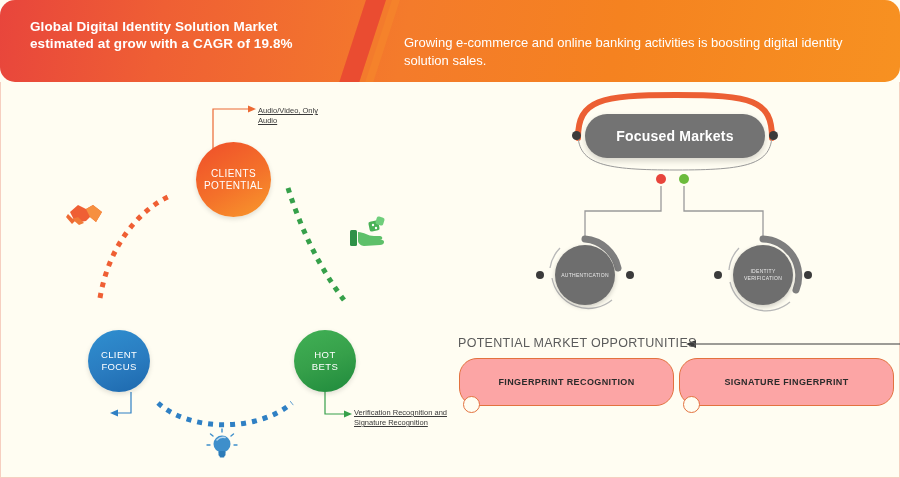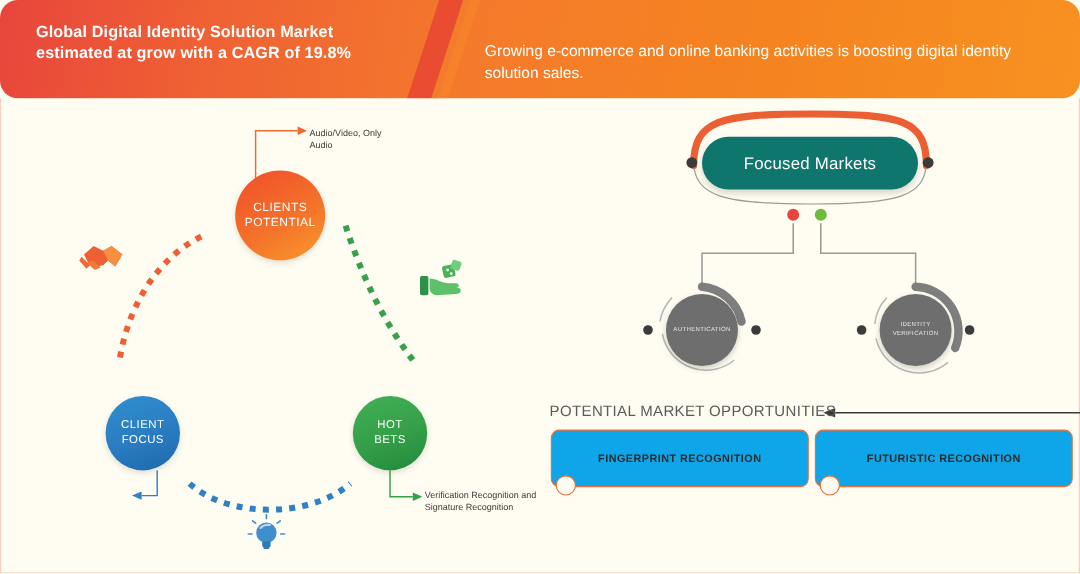--- a/index.html
+++ b/index.html
@@ -64,32 +64,32 @@
     box-shadow:0 2px 5px rgba(0,0,0,.13);
   }
   .b-hot-bets{
     left:294px;top:330px;width:62px;height:62px;
     background:linear-gradient(160deg,#41b055 0%,#36a04a 50%,#1f8a3c 100%);
     font-size:9.5px;
     box-shadow:0 2px 5px rgba(0,0,0,.13);
   }
 
   
-  .lbl{position:absolute;font-size:7.5px;color:#3a3a3a;line-height:10px;}
+  .lbl{position:absolute;font-size:7.5px;color:#3a3a3a;line-height:10px;text-decoration:underline;}
   .lbl-audio{left:258px;top:106px;width:80px;}
   .lbl-auth{left:16px;top:406px;width:92px;}
   .lbl-finger{left:354px;top:408px;width:110px;}
 
   
   .fm-wrap{position:absolute;left:572px;top:108px;width:206px;height:50px;}
   .fm-pill{
     position:absolute;left:13px;top:6px;width:180px;height:44px;
-    background:#0f766e;border-radius:22px;
-    display:flex;align-items:center;justify-content:center;
-    color:#fff;font-size:14px;font-weight:normal;letter-spacing:.2px;
+    background:#737373;border-radius:22px;
+    display:flex;align-items:center;justify-content:center;
+    color:#fff;font-size:14px;font-weight:bold;letter-spacing:.2px;
     box-shadow:0 3px 6px rgba(0,0,0,.16);
   }
   .fm-dot{position:absolute;width:9px;height:9px;border-radius:50%;background:#3b3b3b;top:23px;}
   .fm-dot.l{left:0px;}
   .fm-dot.r{left:197px;}
 
   
   .gray-node{position:absolute;width:74px;height:74px;}
   .gray-inner{
     position:absolute;left:7px;top:7px;width:60px;height:60px;border-radius:50%;
@@ -104,22 +104,22 @@
   .node-auth{left:548px;top:238px;}
   .node-ident{left:726px;top:238px;}
 
   
   .fut-title{
     position:absolute;left:458px;top:336px;
     font-size:12.5px;color:#5b5b5b;letter-spacing:.3px;
   }
   .fut-box{
     position:absolute;height:46px;
-    border:1.2px solid #e3723f;border-radius:7px;
-    background:#0ea5e9;
+    border:1.2px solid #e3723f;border-radius:18px;
+    background:#fca5a5;
     display:flex;align-items:center;justify-content:center;
     font-size:9px;font-weight:bold;color:#2b2b2b;letter-spacing:.4px;
   }
   .fut-box.one{left:459px;top:358px;width:213px;}
   .fut-box.two{left:679px;top:358px;width:213px;}
   .fut-knob{
     position:absolute;width:15px;height:15px;border-radius:50%;
     background:#fffdf2;border:1.4px solid #e3723f;top:396px;
   }
   .fut-knob.one{left:463px;}
@@ -270,17 +270,17 @@
     <div class="gray-inner">
       <div>
         <span>IDENTITY</span><br>
         <span>VERIFICATION</span>
       </div>
     </div>
   </div>
 
   <div class="fut-title">POTENTIAL MARKET OPPORTUNITIES</div>
   <div class="fut-box one">FINGERPRINT RECOGNITION</div>
-  <div class="fut-box two">FUTURISTIC RECOGNITION</div>
+  <div class="fut-box two">SIGNATURE FINGERPRINT</div>
   <div class="fut-knob one"></div>
   <div class="fut-knob two"></div>
 
 </div>
 
 </body></html>

